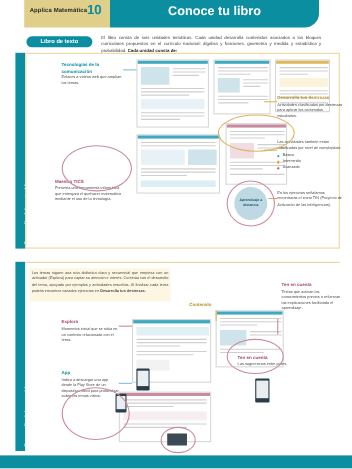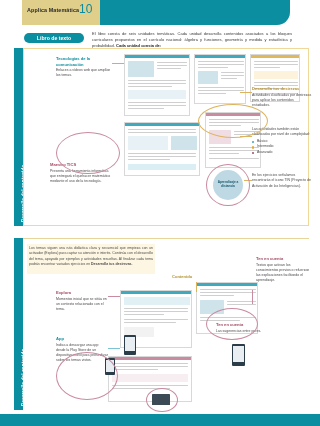--- a/index.html
+++ b/index.html
@@ -16,21 +16,21 @@
   .hdr-tan {
     position: absolute; left: 22px; top: 0; width: 78px; height: 25px;
     background: #e0cf8a;
   }
   .hdr-brand {
     position: absolute; left: 27px; top: 7px;
     font-size: 5.4px; font-weight: bold; color: #2a2a2a; letter-spacing: .1px;
   }
   .hdr-num {
     position: absolute; left: 79px; top: 3px;
-    font-size: 12px; font-weight: normal; color: #0b8ba0; line-height: 1;
+    font-size: 12px; font-weight: bold; color: #0b8ba0; line-height: 1;
   }
   .hdr-teal {
     position: absolute; left: 100px; top: 0; width: 190px; height: 25px;
     background: #0c8ea1;
     border-bottom-right-radius: 13px;
   }
   .hdr-title {
     position: absolute; left: 100px; top: 5px; width: 190px;
     text-align: center; color: #fff; font-size: 11.5px; font-weight: bold;
   }
@@ -132,20 +132,21 @@
 </head>
 <body>
 
 <div class="page">
 
   <div class="header">
     <div class="hdr-tan"></div>
     <div class="hdr-brand">Applica Matemática</div>
     <div class="hdr-num">10</div>
     <div class="hdr-teal"></div>
+    <div class="hdr-title">Conoce tu libro</div>
   </div>
 
   <div class="pill">Libro de texto</div>
   <div class="intro">
     <span>El libro consta de seis unidades temáticas. Cada unidad desarrolla contenidos asociados a los bloques curriculares propuestos en el currículo nacional: álgebra y funciones, geometría y medida y estadística y probabilidad. </span><b>Cada unidad consta de:</b>
   </div>
 
   <div class="spine" style="left:14px; top:48px; height:178px;">
     <span style="position:absolute; left:6.5px; top:174px;">Desarrollo del contenido</span>
   </div>

